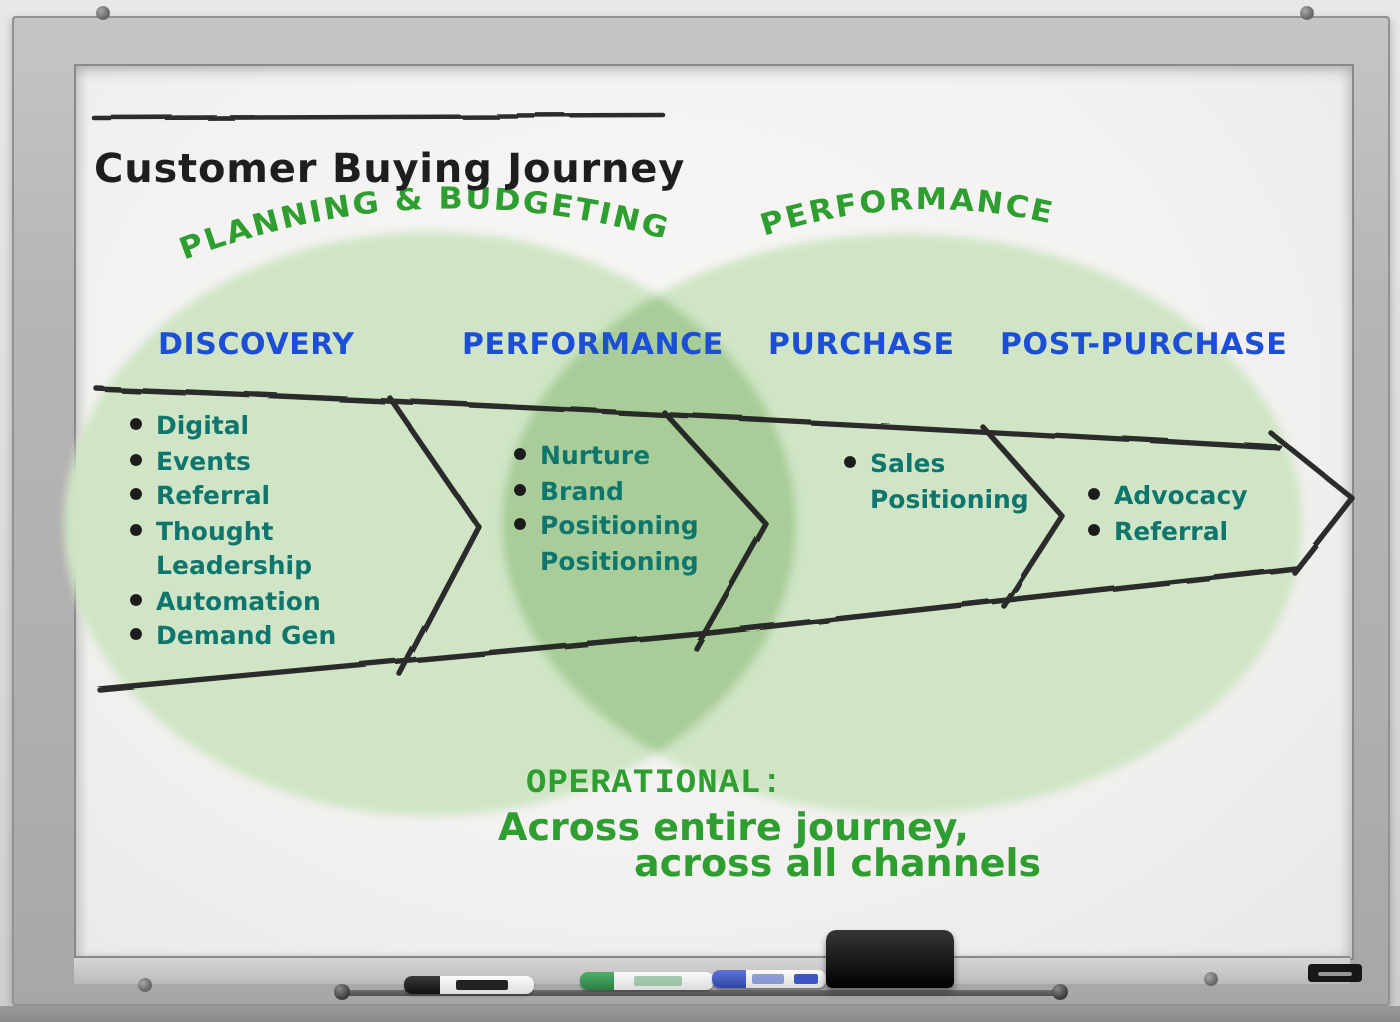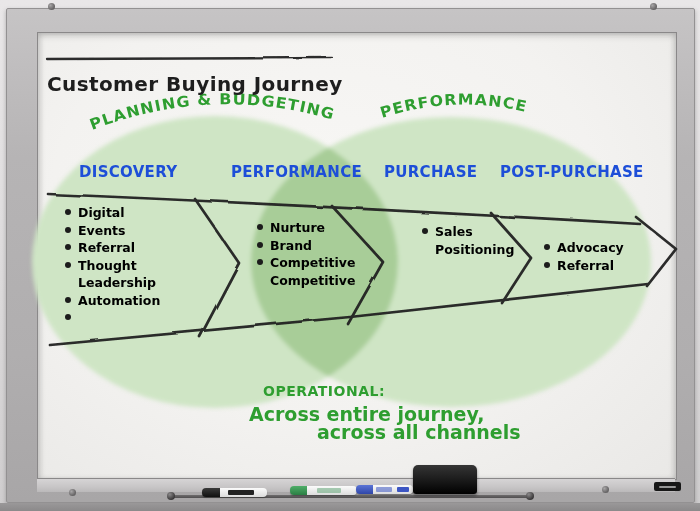--- a/index.html
+++ b/index.html
@@ -34,25 +34,25 @@
   .screw{position:absolute;width:7px;height:7px;border-radius:50%;
     background:radial-gradient(circle at 35% 35%, #a8a6a7 0%, #6c6a6b 60%, #4f4d4e 100%);}
   
   .overlay{position:absolute;left:0;top:0;}
   .arc-text{font-family:"DejaVu Sans",sans-serif;font-weight:700;font-size:15px;letter-spacing:1px;}
   
   .hw{position:absolute;font-weight:700;color:#1d4ed8;white-space:nowrap;}
   .board-title{font-size:20px;letter-spacing:.4px;color:#1e1e1e;margin-top:39px;}
   .stage-header{font-size:15px;letter-spacing:.3px;}
   .green-text{color:#2e9e30;}
-  .op-heading{font-size:14px;letter-spacing:.5px;}
+  .op-heading{font-size:17px;letter-spacing:.5px;font-family:Liberation Mono, monospace;}
   .op-line{font-size:19px;}
   .bullet-list{position:absolute;margin:0;padding:0;list-style:none;}
   .bullet-list li{display:flex;gap:7px;font-size:12.5px;font-weight:700;
-    color:#000000;line-height:17.5px;white-space:normal;}
+    color:#0f766e;line-height:17.5px;white-space:normal;}
   .dot{flex:none;width:6px;height:6px;border-radius:50%;background:#1c1c1c;margin-top:5px;}
   
   .rail{position:absolute;left:172px;top:495px;width:358px;height:3px;
     background:linear-gradient(180deg,#6e6c6d,#504e4f);border-radius:2px;}
   .rail-knob{position:absolute;width:8px;height:8px;border-radius:50%;
     background:radial-gradient(circle at 35% 30%, #8a8889, #3a3839 70%);top:492px;}
   .marker{position:absolute;height:9px;border-radius:4px;overflow:hidden;display:flex;
     box-shadow:0 1px 1px rgba(40,40,40,.4);}
   .marker .body{flex:1;background:linear-gradient(180deg,#fbfbfb,#dcdcdc);position:relative;}
   .marker .cap{flex:none;}
@@ -138,35 +138,36 @@
     <li>
         <span class="dot"></span>
         <span>Thought Leadership</span>
       </li>
     <li>
         <span class="dot"></span>
         <span>Automation</span>
       </li>
     <li>
         <span class="dot"></span>
+        <span>Demand Gen</span>
       </li>
   </ul>
 
   <ul class="bullet-list" style="left:257px;top:219px;width:112px;">
     <li>
         <span class="dot"></span>
         <span>Nurture</span>
       </li>
     <li>
         <span class="dot"></span>
         <span>Brand</span>
       </li>
     <li>
         <span class="dot"></span>
-        <span>Competitive Competitive</span>
+        <span>Positioning Positioning</span>
       </li>
   </ul>
 
   <ul class="bullet-list" style="left:422px;top:223px;width:92px;">
     <li>
         <span class="dot"></span>
         <span>Sales Positioning</span>
       </li>
   </ul>
 

